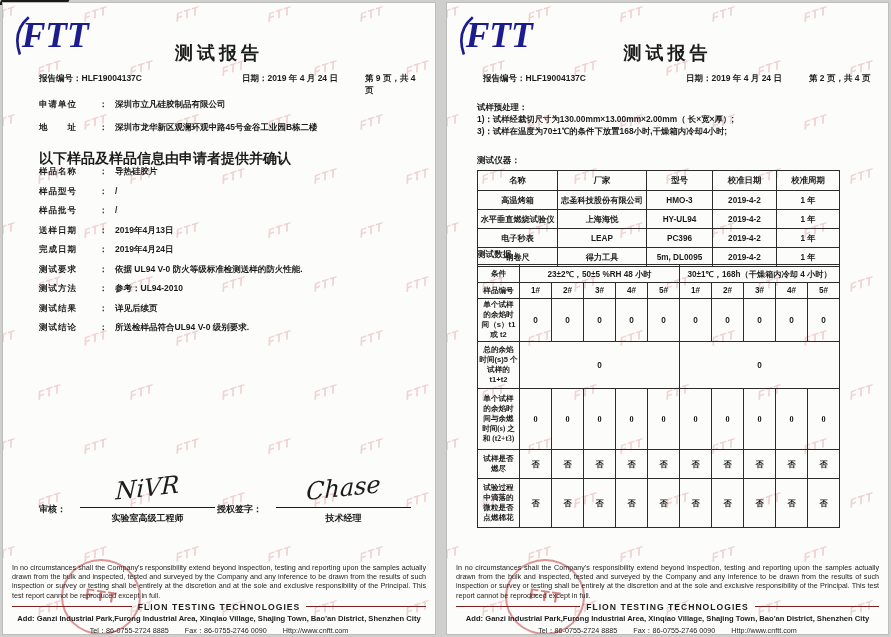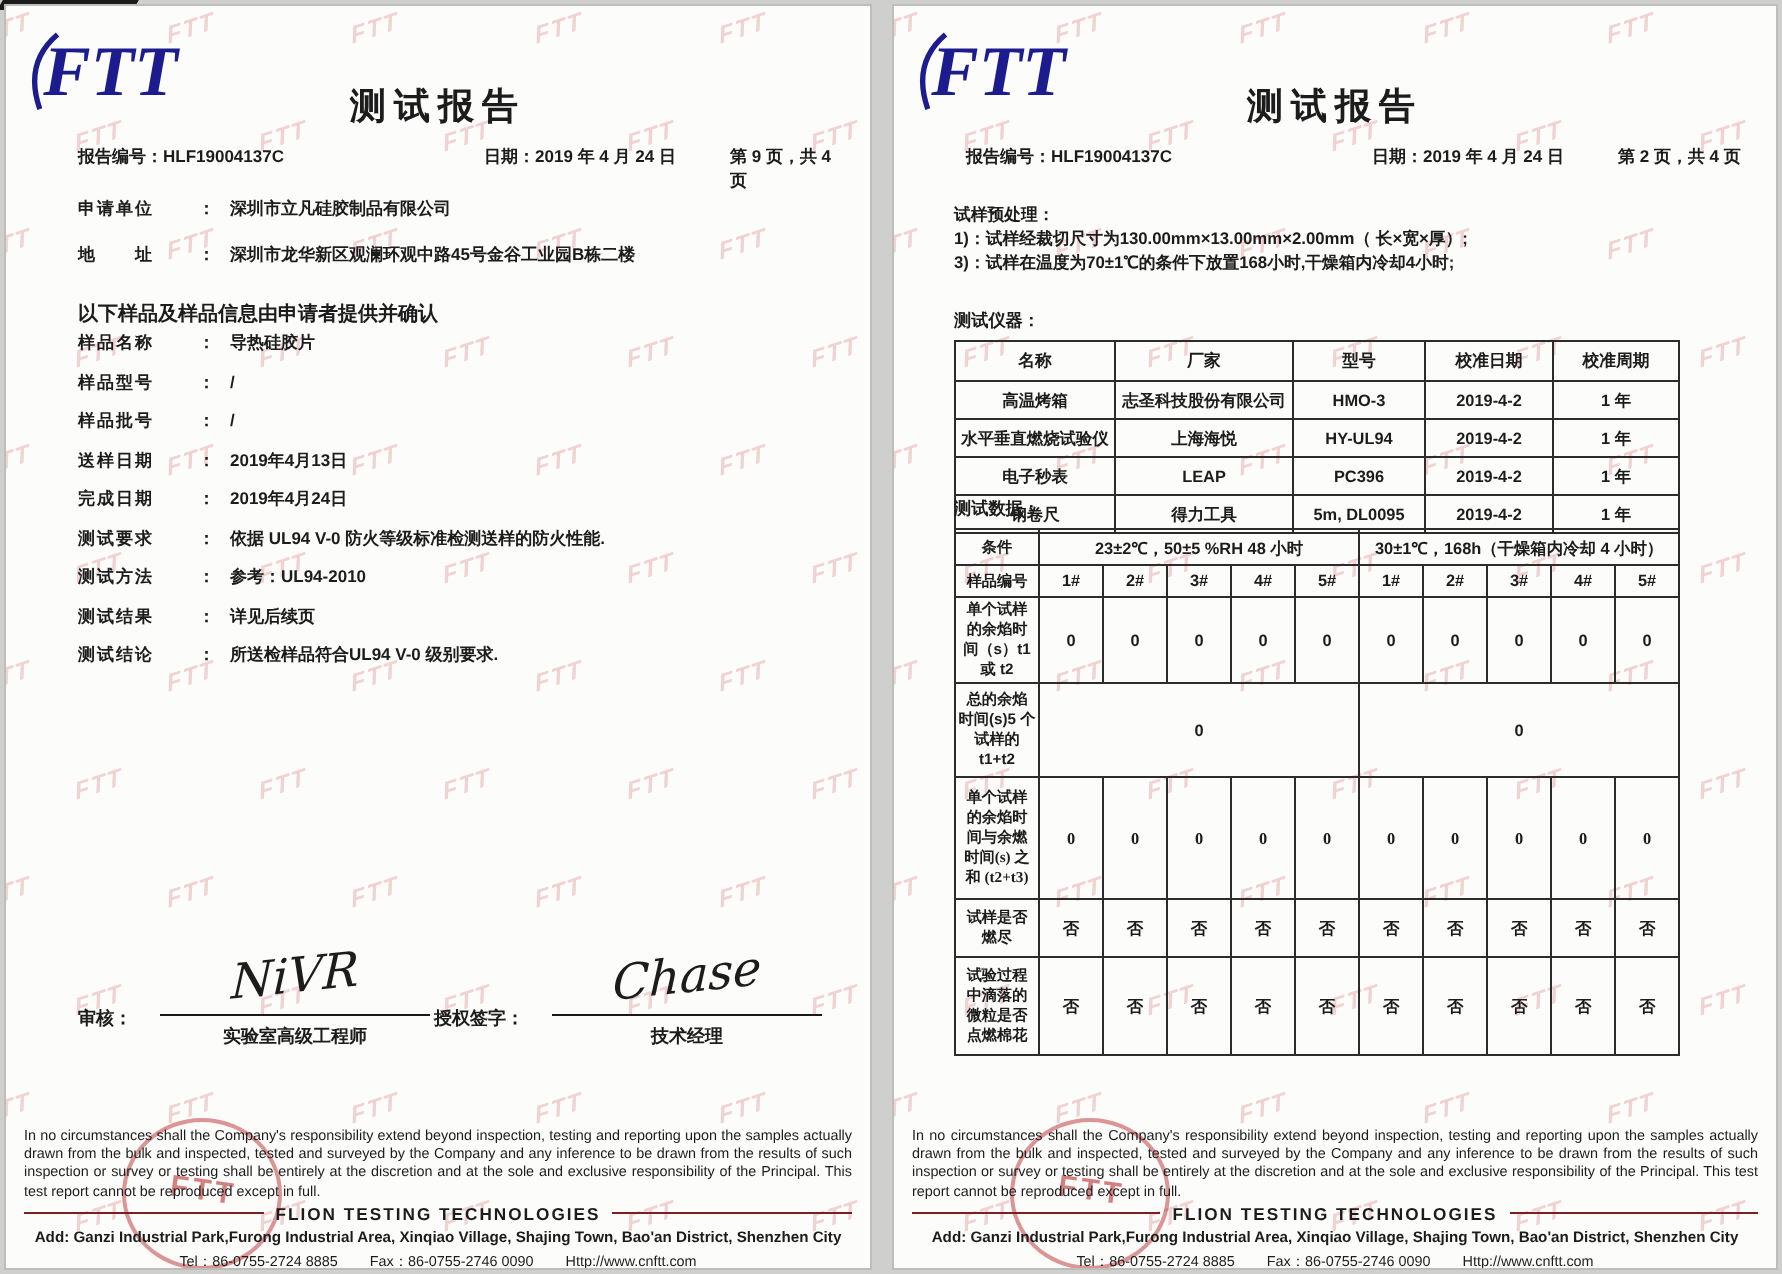--- a/index.html
+++ b/index.html
@@ -19,21 +19,21 @@
   .hdr-report{width:176px;}
   .hdr-date{width:150px;text-align:center;}
   .hdr-page{flex:1;}
   
   .fields{position:absolute;left:36px;right:16px;top:96px;}
   .frow{display:flex;font-size:8.5px;font-weight:bold;height:23px;align-items:flex-start;}
   .frow.s{height:19.5px;}
   .flabel{width:60px;letter-spacing:1px;}
   .fcolon{width:16px;}
   .fvalue{flex:1;}
-  .note{position:absolute;left:36px;top:147px;font-size:10px;font-weight:bold;}
+  .note{position:absolute;left:36px;top:147px;font-size:14px;font-weight:bold;}
   .samples{position:absolute;left:36px;right:28px;top:163px;}
   
   .sigrow{position:absolute;left:36px;right:24px;top:468px;display:flex;}
   .siglabel{font-size:9px;font-weight:bold;margin-top:32px;}
   .sigblock{margin-left:14px;width:135px;text-align:center;}
   .sig{font-family:"DejaVu Serif",serif;font-style:italic;font-size:24px;transform:rotate(-6deg) skewX(-8deg);height:34px;line-height:34px;}
   .sigline{border-bottom:1.6px solid #191919;margin-top:2px;}
   .sigtitle{font-size:9px;font-weight:bold;margin-top:4px;}
   .sig-gap{flex:1;}
   

